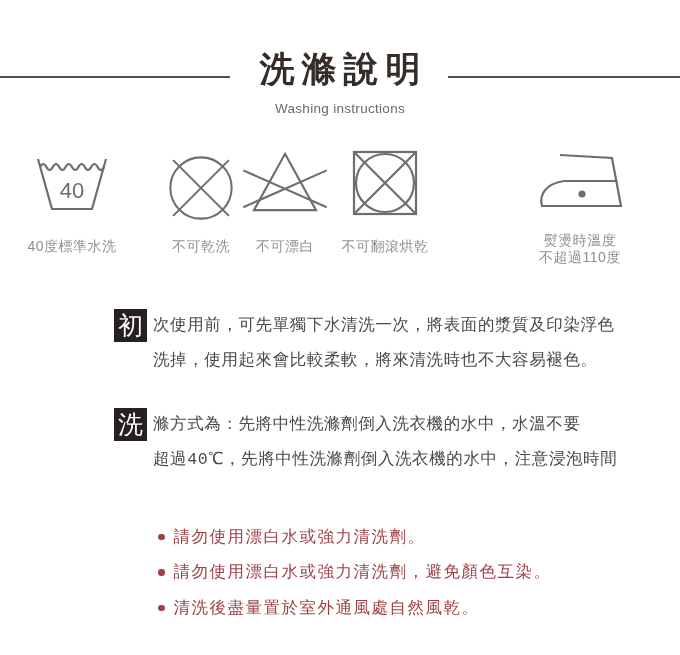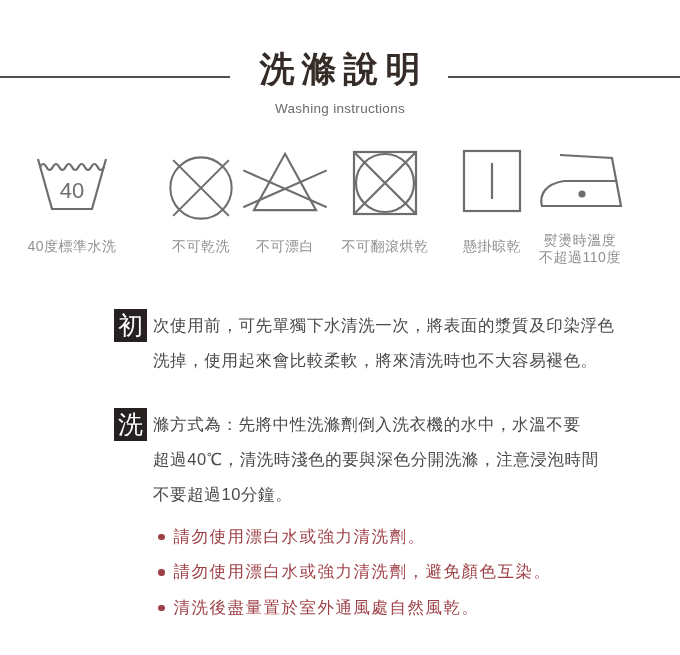--- a/index.html
+++ b/index.html
@@ -48,21 +48,21 @@
 
   
   .para { position: absolute; left: 114px; display: flex; align-items: flex-start; }
   .dropcap {
     flex: 0 0 auto;
     width: 33px; height: 33px; margin-top: 1px;
     background: #262020; color: #ffffff;
     display: flex; align-items: center; justify-content: center;
     font-size: 25px; font-weight: 500;
   }
-  .ptext { margin-left: 6px; }
+  .ptext { margin-left: 6px; font-family: Liberation Mono, monospace; }
   .pline {
     font-size: 16.5px; color: #4a4a4a;
     line-height: 35px; letter-spacing: 0.6px; white-space: nowrap;
   }
 
   
   .notes { position: absolute; left: 158px; top: 508px; }
   .note { height: 35.5px; display: flex; align-items: center; }
   .note-dot {
     width: 6.5px; height: 6.5px; border-radius: 50%;
@@ -118,29 +118,20 @@
     <div class="icon-box">
       <svg viewBox="0 0 68 68" width="68" height="68">
         <rect class="icon-stroke" x="3" y="3" width="62" height="62"></rect>
         <circle class="icon-stroke" cx="34" cy="34" r="29"></circle>
         <path class="icon-stroke" d="M3 3 L65 65 M65 3 L3 65"></path>
       </svg>
     </div>
     <div class="care-label">不可翻滾烘乾</div>
   </div>
 
-  <div class="care-col" style="left:427px">
-    <div class="icon-box">
-      <svg viewBox="0 0 60 64" width="60" height="64">
-        <rect class="icon-stroke" x="2" y="2" width="56" height="60"></rect>
-        <path class="icon-stroke" d="M30 14 L30 50"></path>
-      </svg>
-    </div>
-    <div class="care-label">懸掛晾乾</div>
-  </div>
 
   <div class="care-col" style="left:515px">
     <div class="icon-box">
       <svg viewBox="0 0 92 66" width="92" height="66">
         <path class="icon-stroke" d="M26 6 L78 9 L87 57 L8 57 C5 46 11 35 30 32 L83.5 32"></path>
         <circle cx="48" cy="45" r="3.6" fill="#6e6e6e"></circle>
       </svg>
     </div>
     <div class="care-label two-line"><span>熨燙時溫度</span><br><span>不超過110度</span></div>
   </div>
@@ -150,22 +141,21 @@
     <div class="ptext">
       <div class="pline">次使用前，可先單獨下水清洗一次，將表面的漿質及印染浮色</div>
       <div class="pline">洗掉，使用起來會比較柔軟，將來清洗時也不大容易褪色。</div>
     </div>
   </div>
 
   <div class="para" style="top:396px">
     <div class="dropcap">洗</div>
     <div class="ptext">
       <div class="pline">滌方式為：先將中性洗滌劑倒入洗衣機的水中，水溫不要</div>
-      <div class="pline">超過40℃，清洗時淺色的要與深色分開洗滌，注意浸泡時間</div>
-      <div class="pline">不要超過10分鐘。</div>
+      <div class="pline">超過40℃，先將中性洗滌劑倒入洗衣機的水中，注意浸泡時間</div>
     </div>
   </div>
 
   <div class="notes">
     <div class="note">
       <span class="note-dot"></span>
       <span class="note-text">請勿使用漂白水或強力清洗劑。</span>
     </div>
     <div class="note">
       <span class="note-dot"></span>

